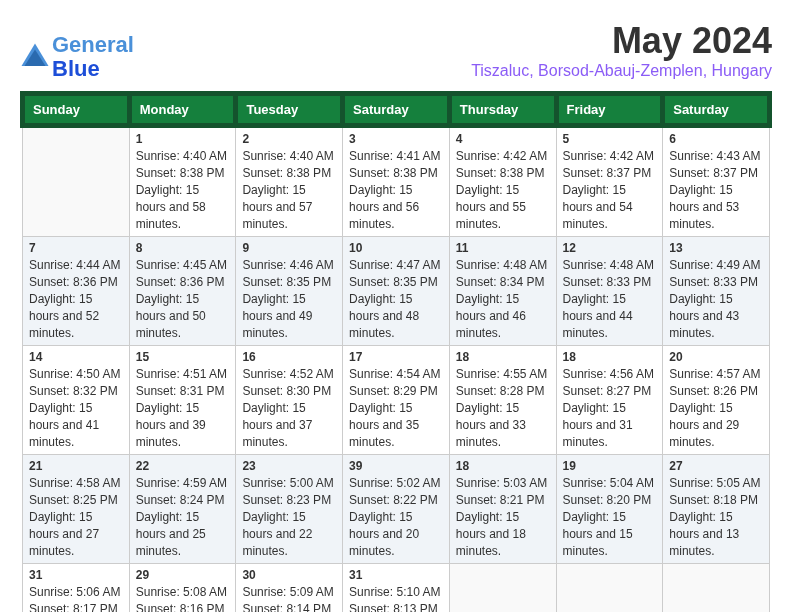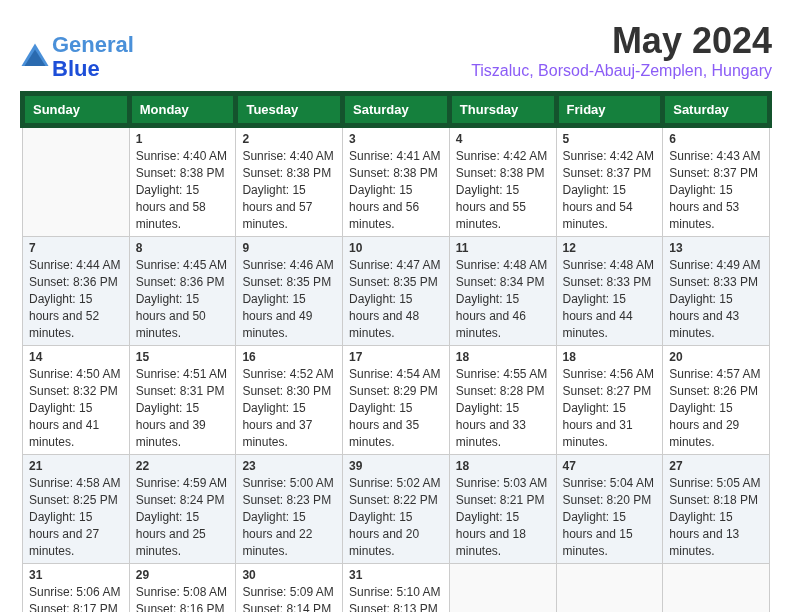--- a/index.html
+++ b/index.html
@@ -223,21 +223,21 @@
         </td>
         <td>
           <div class="day-number">39</div>
           <div class="day-info">Sunrise: 5:02 AM<br>Sunset: 8:22 PM<br>Daylight: 15 hours and 20 minutes.</div>
         </td>
         <td>
           <div class="day-number">18</div>
           <div class="day-info">Sunrise: 5:03 AM<br>Sunset: 8:21 PM<br>Daylight: 15 hours and 18 minutes.</div>
         </td>
         <td>
-          <div class="day-number">47</div>
+          <div class="day-number">19</div>
           <div class="day-info">Sunrise: 5:04 AM<br>Sunset: 8:20 PM<br>Daylight: 15 hours and 15 minutes.</div>
         </td>
         <td>
           <div class="day-number">27</div>
           <div class="day-info">Sunrise: 5:05 AM<br>Sunset: 8:18 PM<br>Daylight: 15 hours and 13 minutes.</div>
         </td>
       </tr>
       <tr>
         <td>
           <div class="day-number">31</div>

